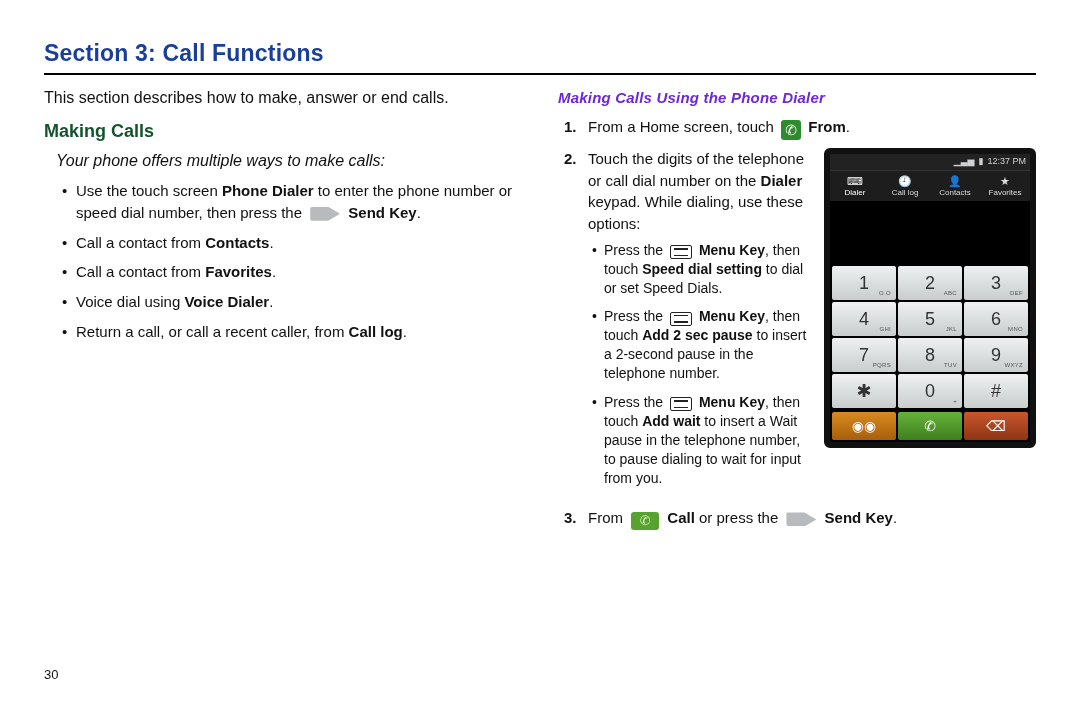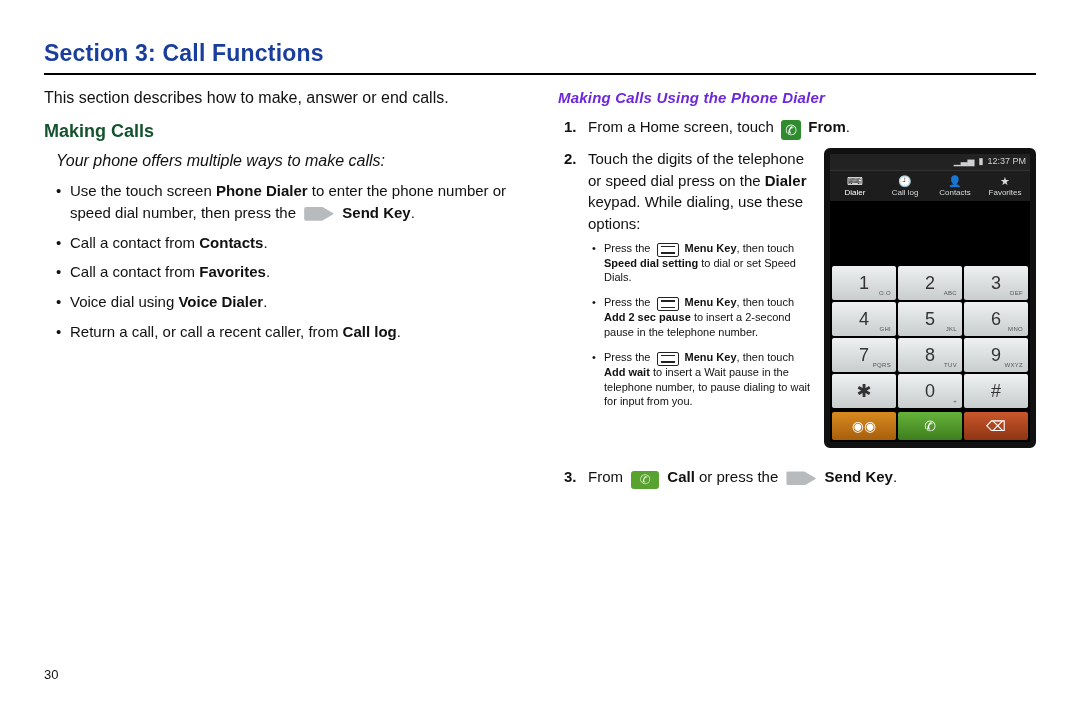--- a/index.html
+++ b/index.html
@@ -18,27 +18,27 @@
     letter-spacing:0.2px;
     margin:0 0 6px 0;
   }
   .rule{border:none;border-top:2px solid #000;margin:0 0 14px 0;}
   .cols{display:flex;gap:36px;}
   .col{flex:1;min-width:0;}
   .intro{font-size:16px;margin:0 0 14px 0;}
   .h2{color:#14532d;font-weight:800;font-size:18px;margin:6px 0 10px 0;}
   .h3{color:#6d28d9;font-weight:800;font-style:italic;font-size:15px;margin:0 0 10px 0;letter-spacing:0.2px;}
   .lead{font-size:16px;margin:0 0 10px 12px;font-style:italic;}
-  ul.bullets{list-style:none;padding:0 0 0 26px;margin:0;}
+  ul.bullets{list-style:none;padding:0 0 0 26px;margin:6px;}
   ul.bullets>li{font-size:15px;line-height:1.45;margin:0 0 8px 0;position:relative;}
   ul.bullets>li::before{content:"•";position:absolute;left:-14px;top:0;font-size:15px;}
   ol.steps{list-style:none;padding:0 0 0 30px;margin:0;counter-reset:step;}
   ol.steps>li{font-size:15px;line-height:1.45;margin:0 0 10px 0;position:relative;}
   ol.steps>li::before{counter-increment:step;content:counter(step)".";font-weight:800;position:absolute;left:-24px;}
-  ul.sub{list-style:none;padding:0 0 0 16px;margin:6px 0 0 0;font-size:11px;}
+  ul.sub{list-style:none;padding:0 0 0 16px;margin:6px 0 0 0;font-size:14px;}
   ul.sub>li{position:relative;margin:0 0 10px 0;line-height:1.35;}
   ul.sub>li::before{content:"•";position:absolute;left:-12px;}
   b{font-weight:800;}
   .page-num{position:absolute;left:44px;bottom:38px;font-size:13px;}
 
   
   .ico{display:inline-block;vertical-align:middle;}
   .ico-sendkey{ 
     width:30px;height:14px;position:relative;margin:0 4px;
   }
@@ -196,21 +196,21 @@
                 </div>
           </div>
           <div class="action-row">
             <div class="akey ak-vm">◉◉</div>
             <div class="akey ak-call">✆</div>
             <div class="akey ak-del">⌫</div>
           </div>
         </div>
 
         <div class="step2-text">
-          <span>Touch the digits of the telephone or speed dial press on the </span><b>Dialer</b><span> keypad. While dialing, use these options:</span>
+          <span>Touch the digits of the telephone or call dial number on the </span><b>Dialer</b><span> keypad. While dialing, use these options:</span>
           <ul class="sub">
             <li>
               <span>Press the </span><span class="ico ico-menu"></span> <b>Menu Key</b><span>, then touch </span><b>Speed dial setting</b><span> to dial or set Speed Dials.</span>
             </li>
             <li>
               <span>Press the </span><span class="ico ico-menu"></span> <b>Menu Key</b><span>, then touch </span><b>Add 2 sec pause</b><span> to insert a 2-second pause in the telephone number.</span>
             </li>
           </ul>
         </div>
         <ul class="sub" style="padding-left:16px;">

